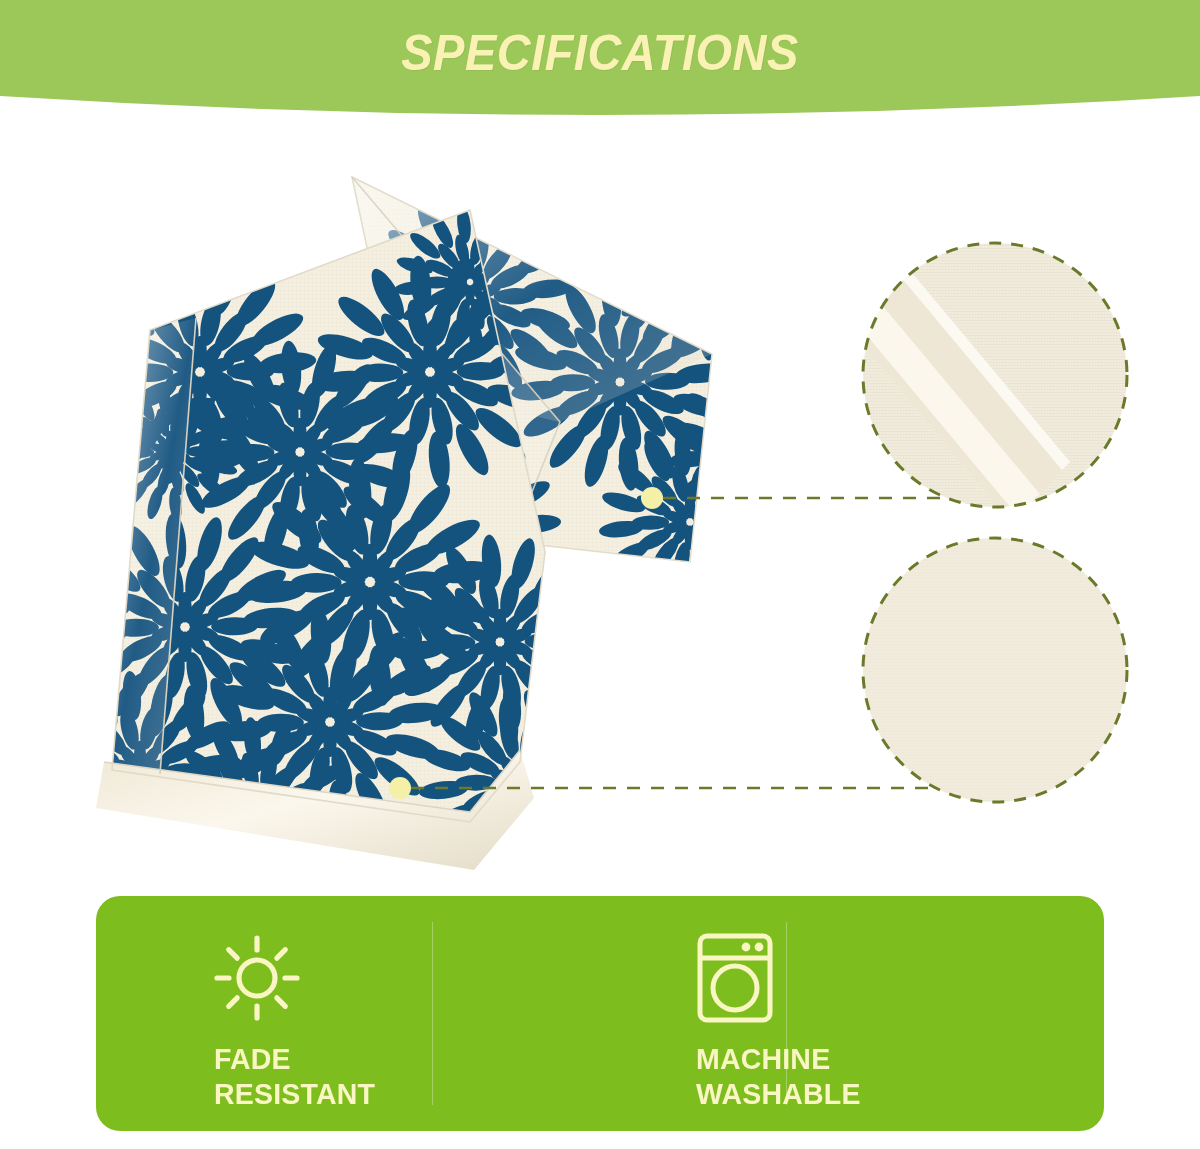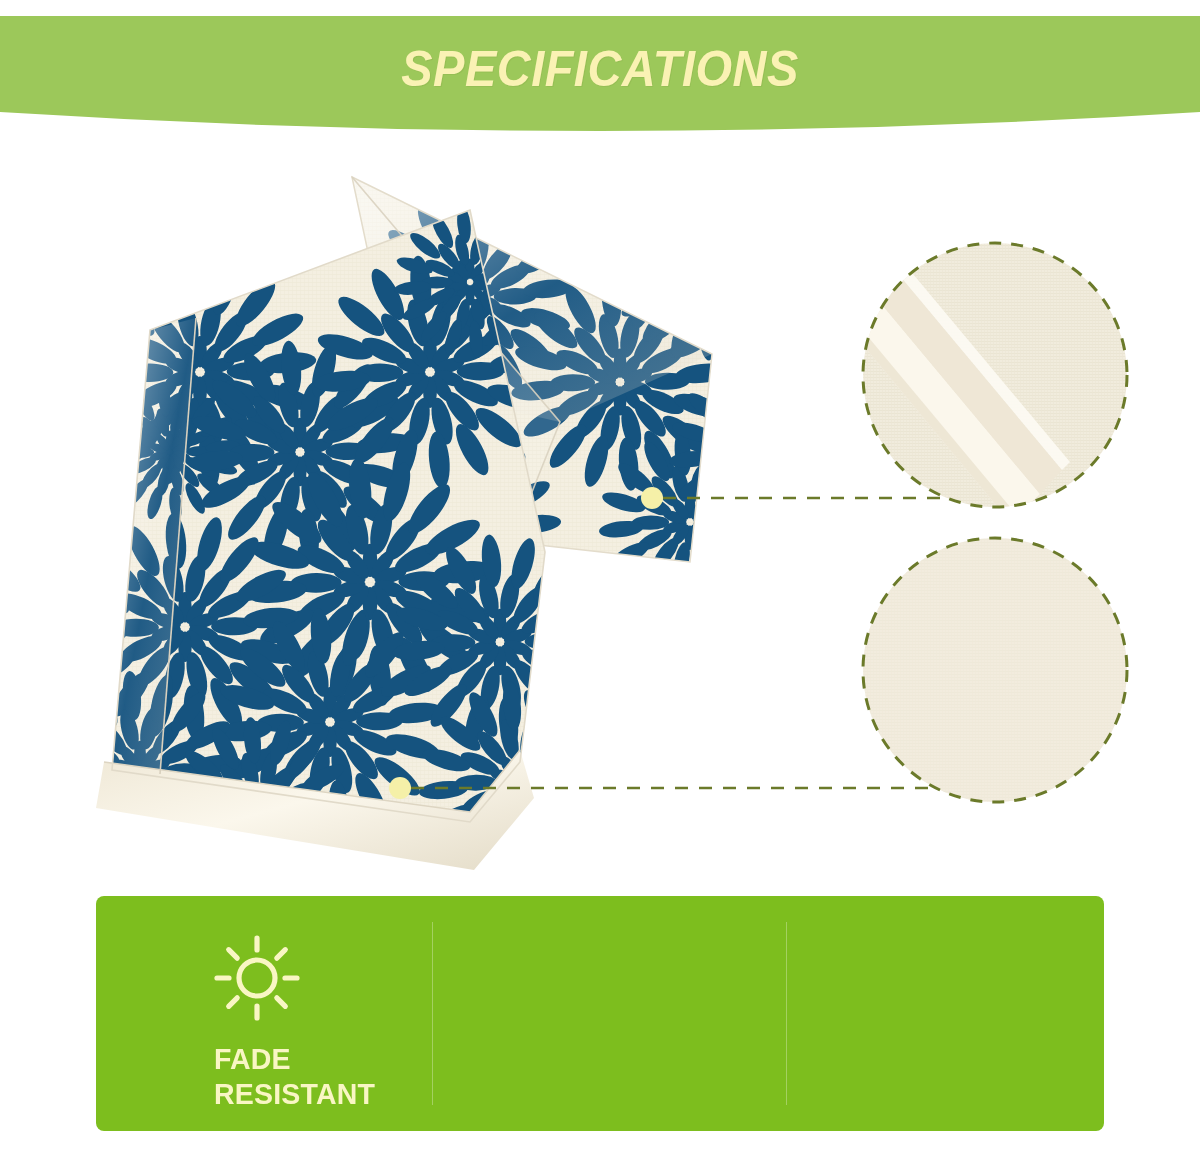--- a/index.html
+++ b/index.html
@@ -15,21 +15,21 @@
   #page {
     position: relative;
     width: 1200px;
     height: 1149px;
     background: #ffffff;
   }
 
   
   #header-banner {
     position: absolute;
-    left: 0; top: 16px;
+    left: 0; top: 0;
     width: 1200px;
     height: 122px;
   }
   #header-banner .banner-svg {
     position: absolute;
     left: 0; top: 0;
     width: 1200px;
     height: 122px;
     display: block;
   }
@@ -67,21 +67,21 @@
   }
 
   
   #feature-bar {
     position: absolute;
     left: 96px;
     top: 896px;
     width: 1008px;
     height: 235px;
     background: #7dbe1e;
-    border-radius: 8px;
+    border-radius: 24px;
     display: flex;
     flex-direction: row;
     align-items: stretch;
   }
   .feature-col {
     position: relative;
     flex: 1 1 0;
     display: flex;
     flex-direction: column;
     align-items: flex-start;
@@ -331,16 +331,31 @@
             <line x1="62.8" y1="62.8" x2="71.3" y2="71.3"></line>
             <line x1="14.7" y1="71.3" x2="23.2" y2="62.8"></line>
             <line x1="62.8" y1="23.2" x2="71.3" y2="14.7"></line>
           </g>
         </svg>
       </div>
       <div class="feature-label">FADE
 RESISTANT</div>
     </div>
 
+    <div class="feature-col col-2">
+      <div class="feature-icon">
+        <svg width="78" height="92" viewBox="0 0 78 92">
+          <g stroke="#f9f6c4" stroke-width="5" fill="none">
+            <rect x="4" y="4" width="70" height="84" rx="7"></rect>
+            <line x1="4" y1="26" x2="74" y2="26"></line>
+            <circle cx="39" cy="56" r="22"></circle>
+          </g>
+          <circle cx="50" cy="15" r="4.4" fill="#f9f6c4"></circle>
+          <circle cx="63" cy="15" r="4.4" fill="#f9f6c4"></circle>
+        </svg>
+      </div>
+      <div class="feature-label">MACHINE
+WASHABLE</div>
+    </div>
 
   </div>
 
 </div>
 
 </body></html>

